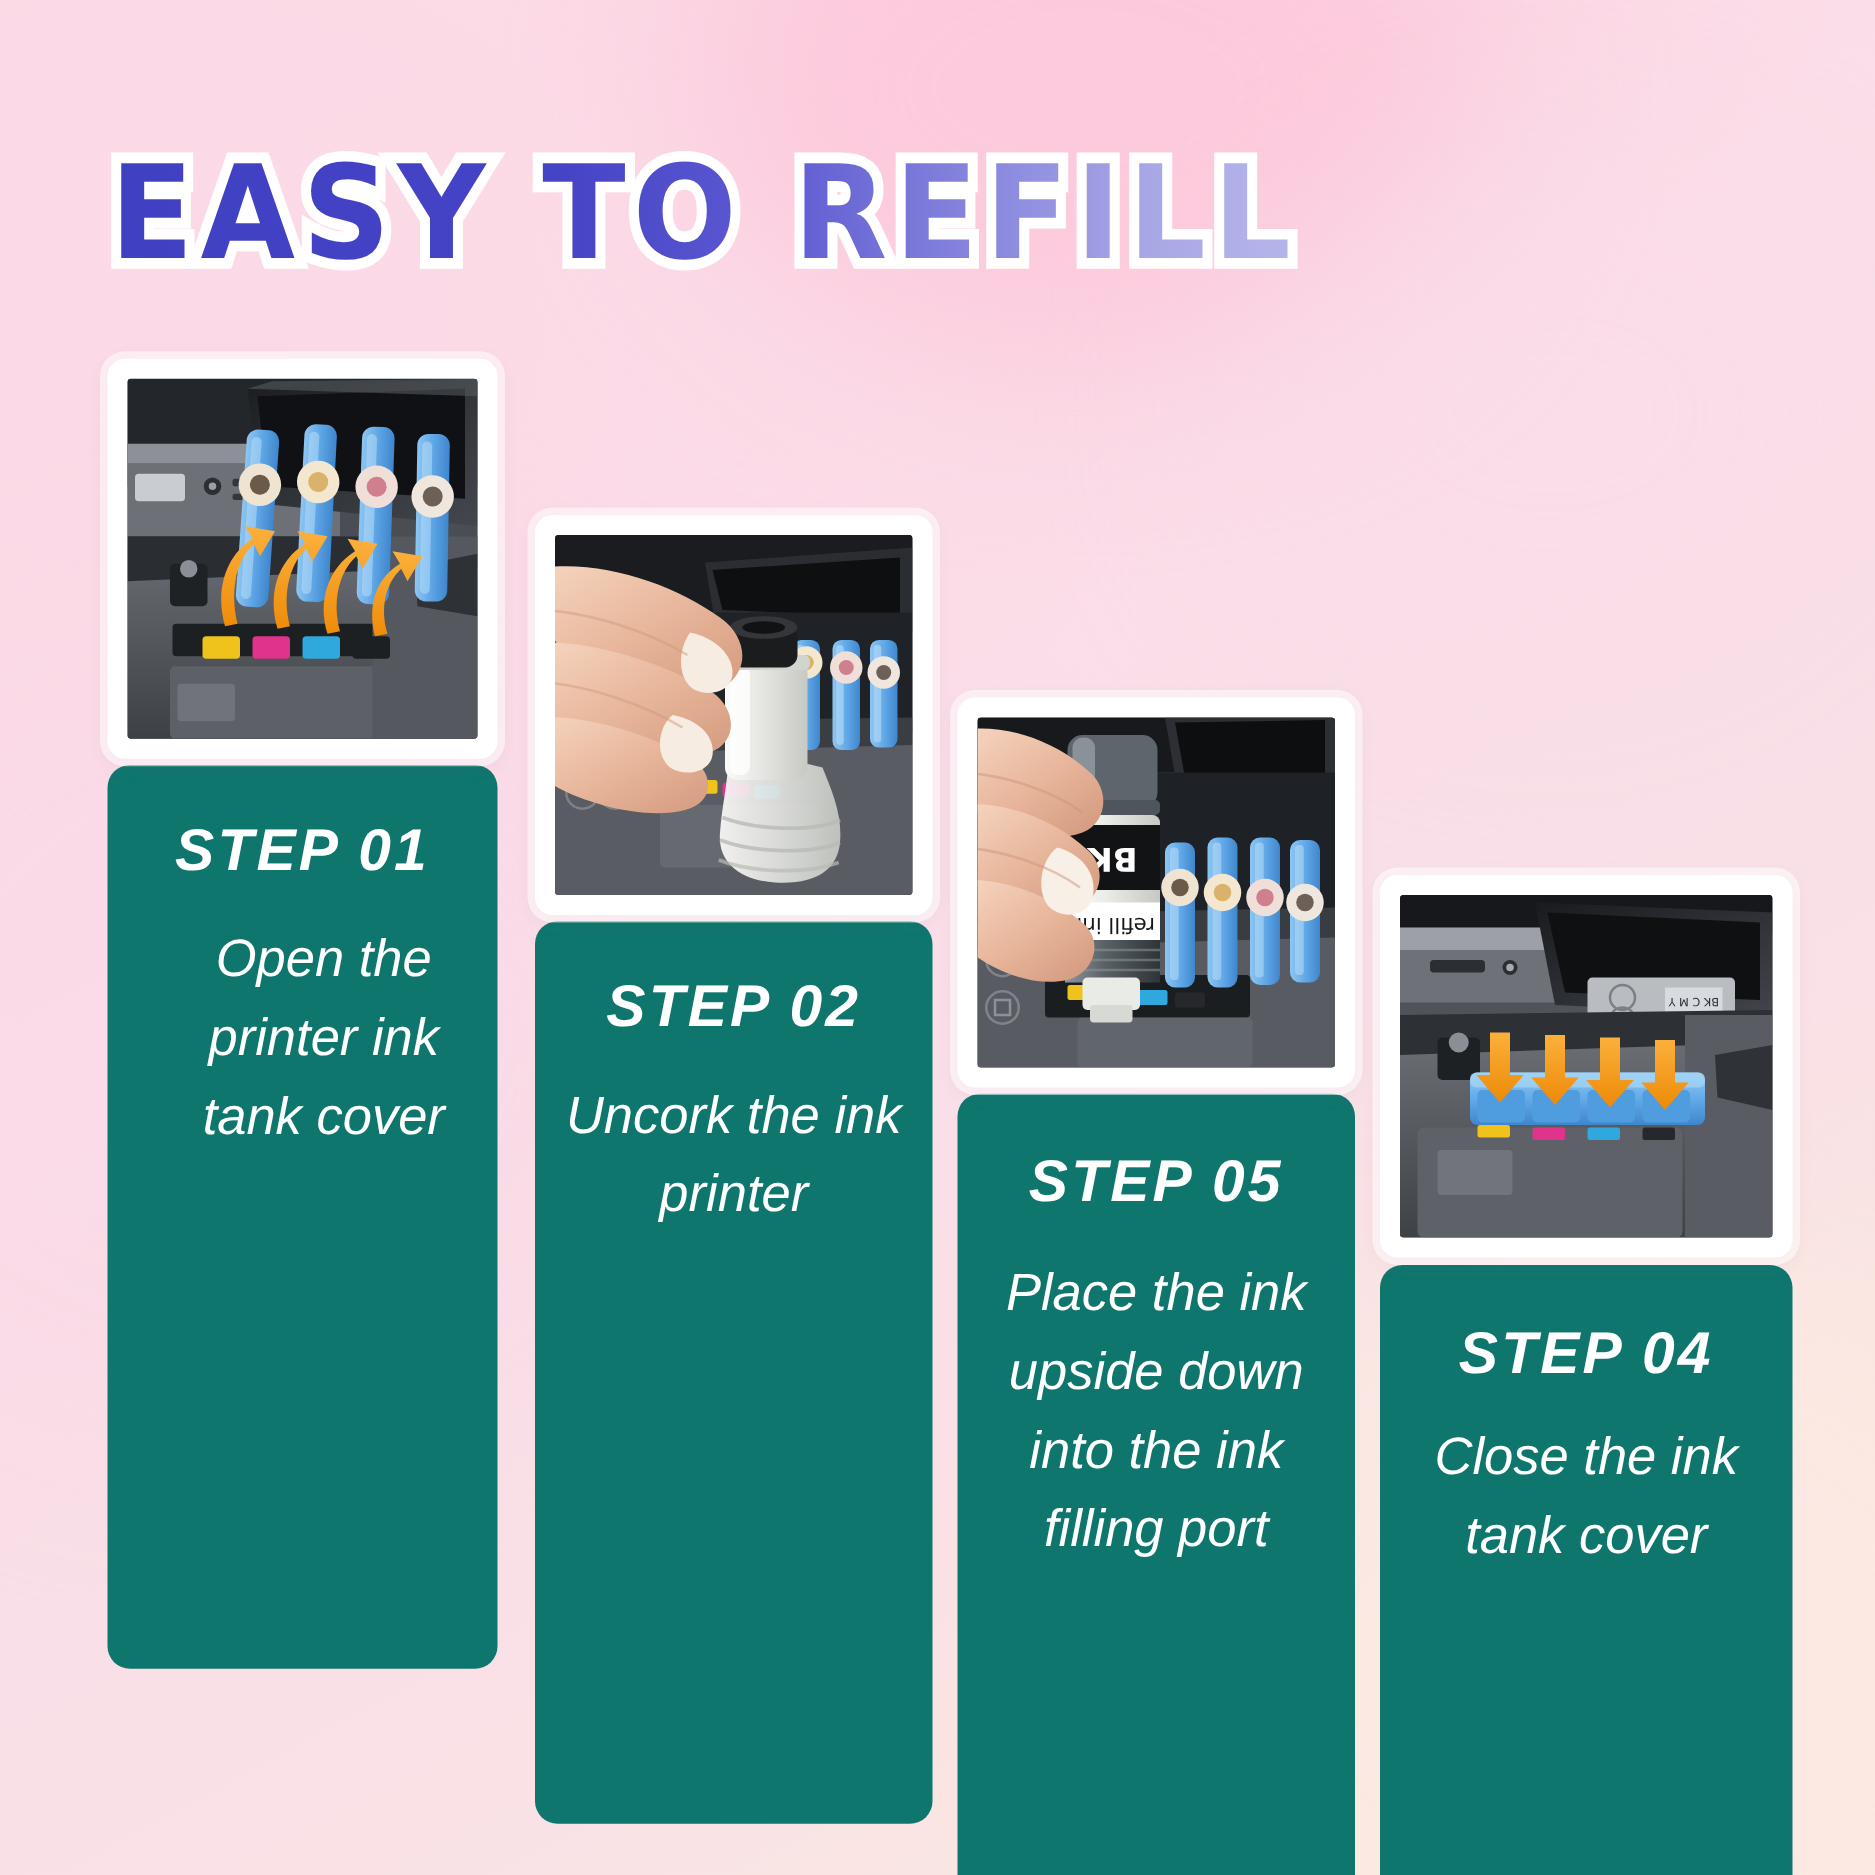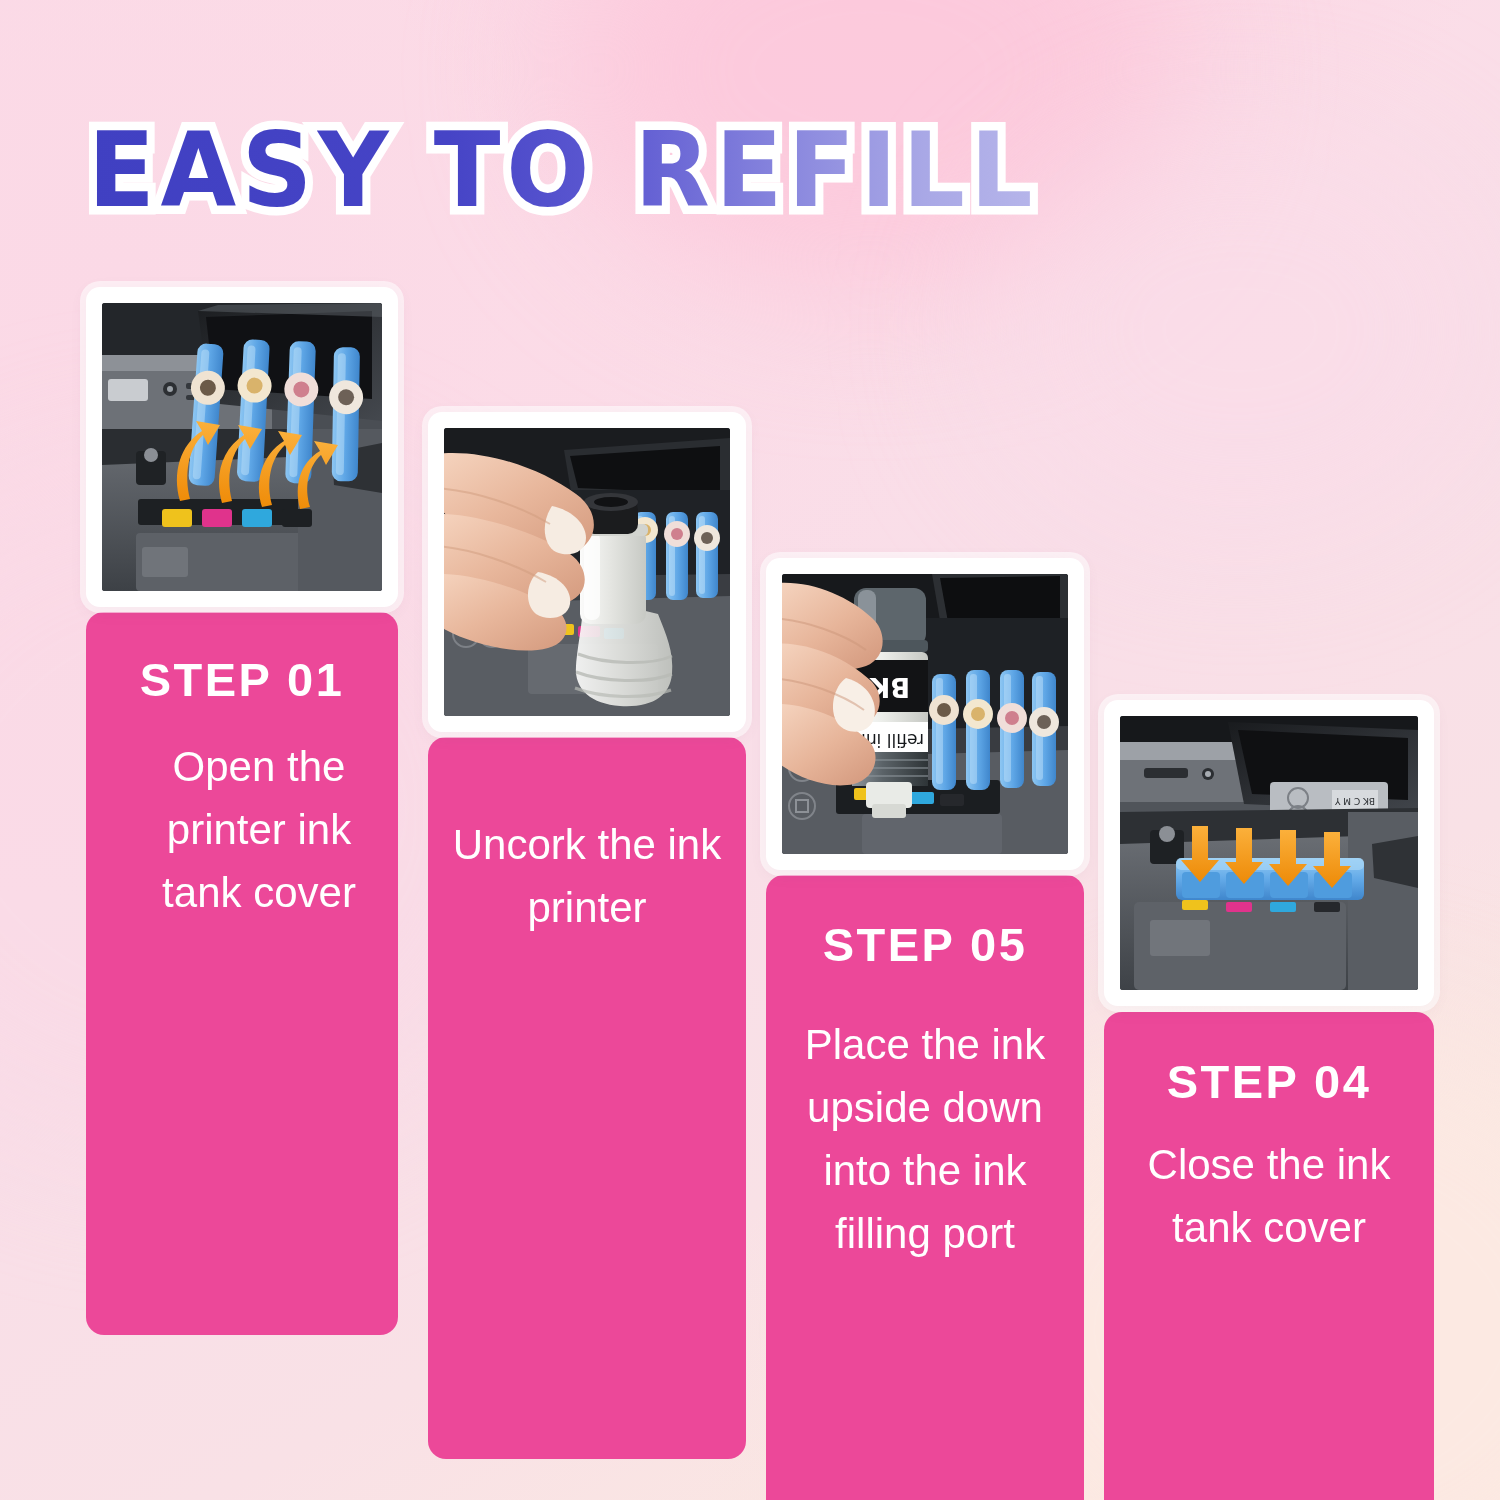--- a/index.html
+++ b/index.html
@@ -64,25 +64,26 @@
     z-index:2;
   }
   .photo {
     position:relative;
     overflow:hidden;
     border-radius:3px;
     background:#3a3d42;
   }
   .panel {
     position:absolute;
-    background:#ec4899;
+    background:#0f766e;
     border-radius:18px;
     z-index:1;
     text-align:center;
     color:#fff;
+    font-style:italic;
   }
   .step-label {
     font-weight:bold;
     font-size:47px;
     letter-spacing:2.5px;
     line-height:1;
     color:#ffffff;
     font-family:"Liberation Sans","DejaVu Sans",sans-serif;
   }
   .step-desc {
@@ -103,21 +104,21 @@
   #card2 { left:428px; top:412px; }
   #card2 .photo-frame { width:318px; height:320px; }
   #card2 .photo { width:286px; height:288px; }
   #card2 .panel { left:0; top:325px; width:318px; height:722px; padding-top:44px; }
   #card2 .step-desc { margin-top:32px; }
 
   #card3 { left:766px; top:558px; }
   #card3 .photo-frame { width:318px; height:312px; }
   #card3 .photo { width:286px; height:280px; }
   #card3 .panel { left:0; top:317px; width:318px; height:722px; padding-top:46px; }
-  #card3 .step-desc { margin-top:45px; }
+  #card3 .step-desc { margin-top:34px; }
 
   #card4 { left:1104px; top:700px; }
   #card4 .photo-frame { width:330px; height:306px; }
   #card4 .photo { width:298px; height:274px; }
   #card4 .panel { left:0; top:312px; width:330px; height:712px; padding-top:46px; }
   #card4 .step-desc { margin-top:28px; }
 
   svg { display:block; }
 </style>
 </head>
@@ -221,20 +222,21 @@
           <path d="M160 204 C152 178 160 152 182 138 L176 128 L200 132 L188 152 L183 142 C168 156 164 180 170 202 Z"></path>
           <path d="M198 206 C192 182 198 160 218 148 L212 138 L236 142 L224 162 L219 152 C206 164 202 184 208 204 Z"></path>
         </g>
       </svg>
     </div>
   </div>
 </div>
 
 <div class="card" id="card2">
   <div class="panel">
+    <div class="step-label">STEP 02</div>
     <div class="step-desc">Uncork the ink printer</div>
   </div>
   <div class="photo-frame">
     <div class="photo">
       <svg width="286" height="288" viewBox="0 0 286 288">
         <defs>
           <linearGradient id="skin2" x1="0" y1="0" x2="1" y2="1">
             <stop offset="0" stop-color="#f6d5c0"></stop>
               <stop offset=".5" stop-color="#e8b79c"></stop>
               <stop offset="1" stop-color="#d49a7e"></stop>

